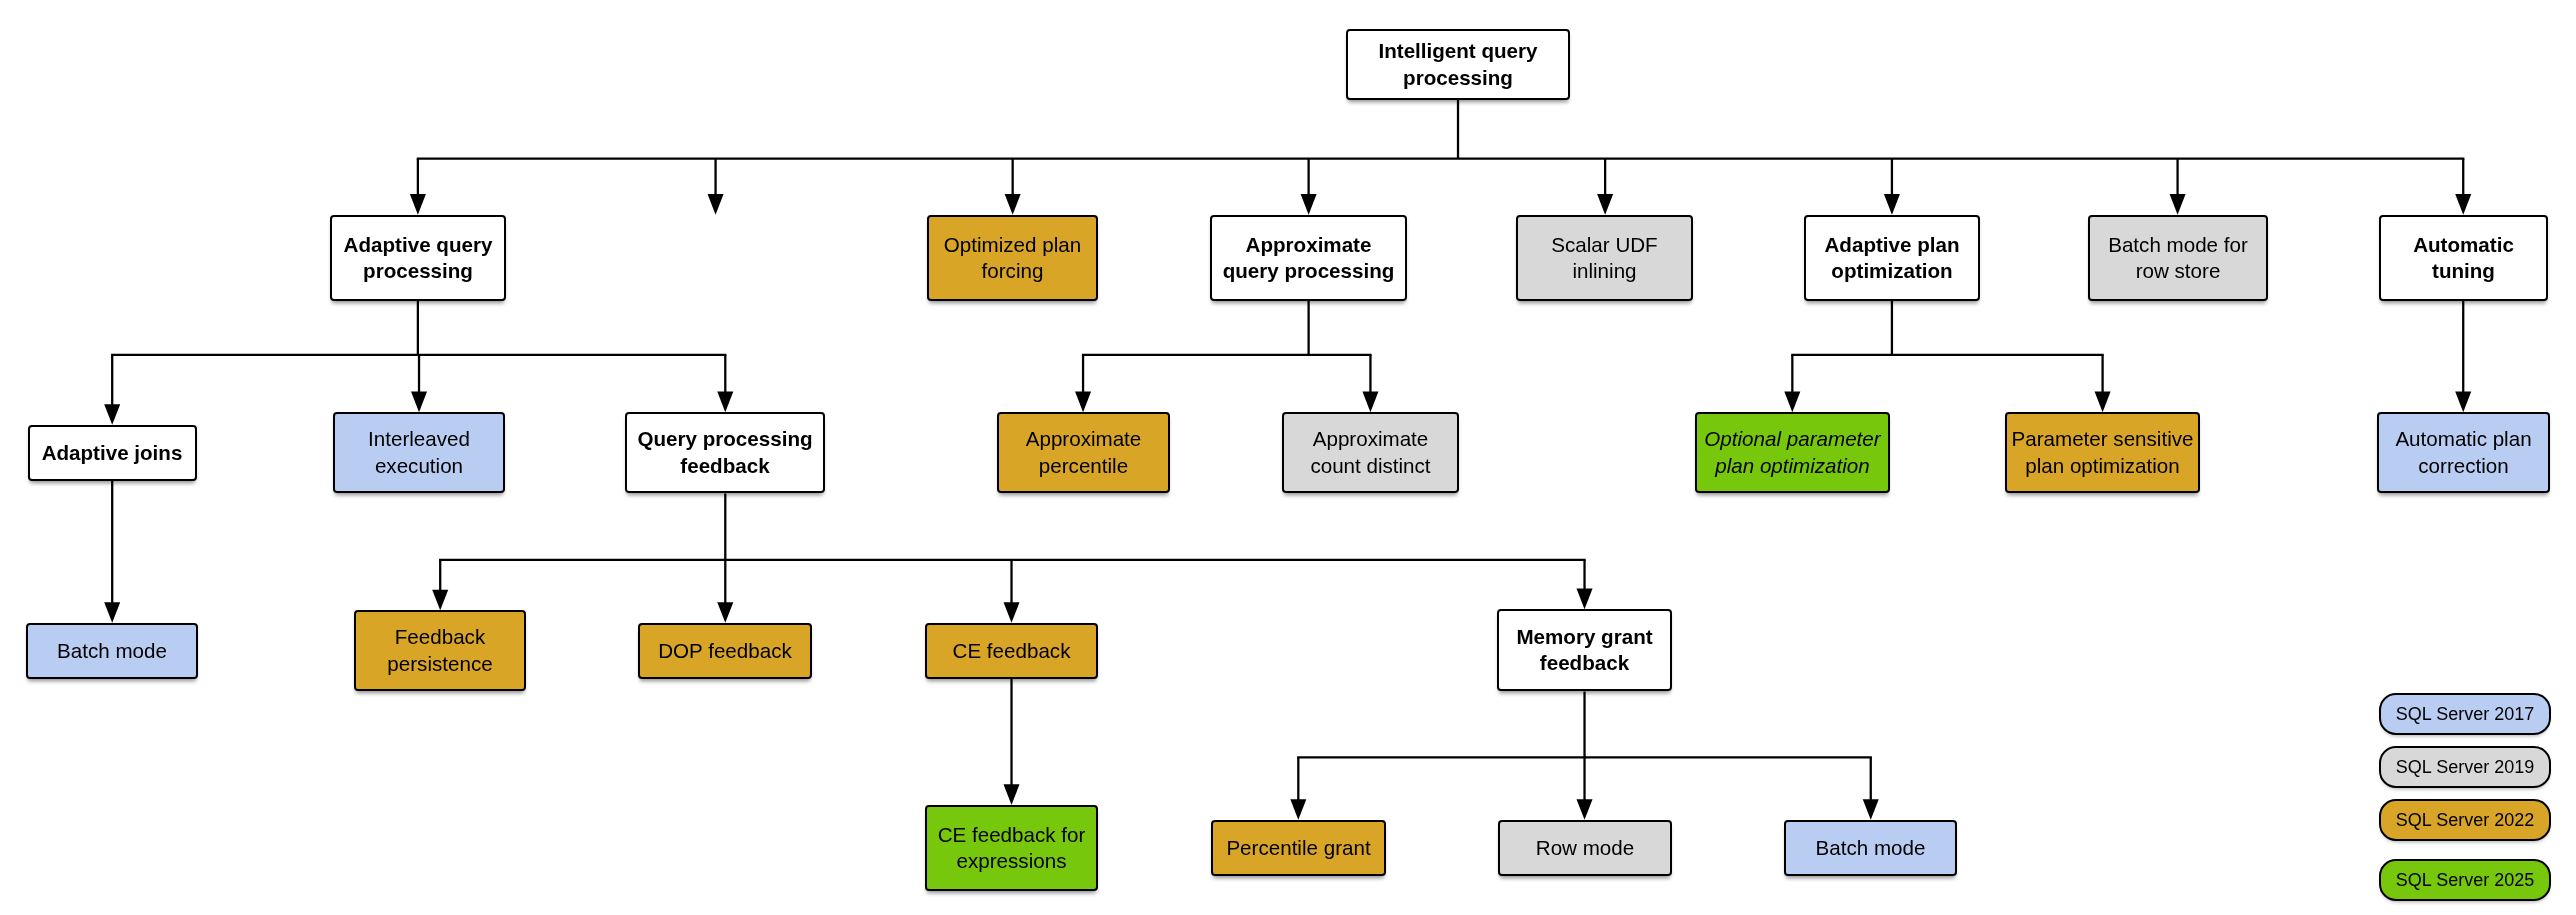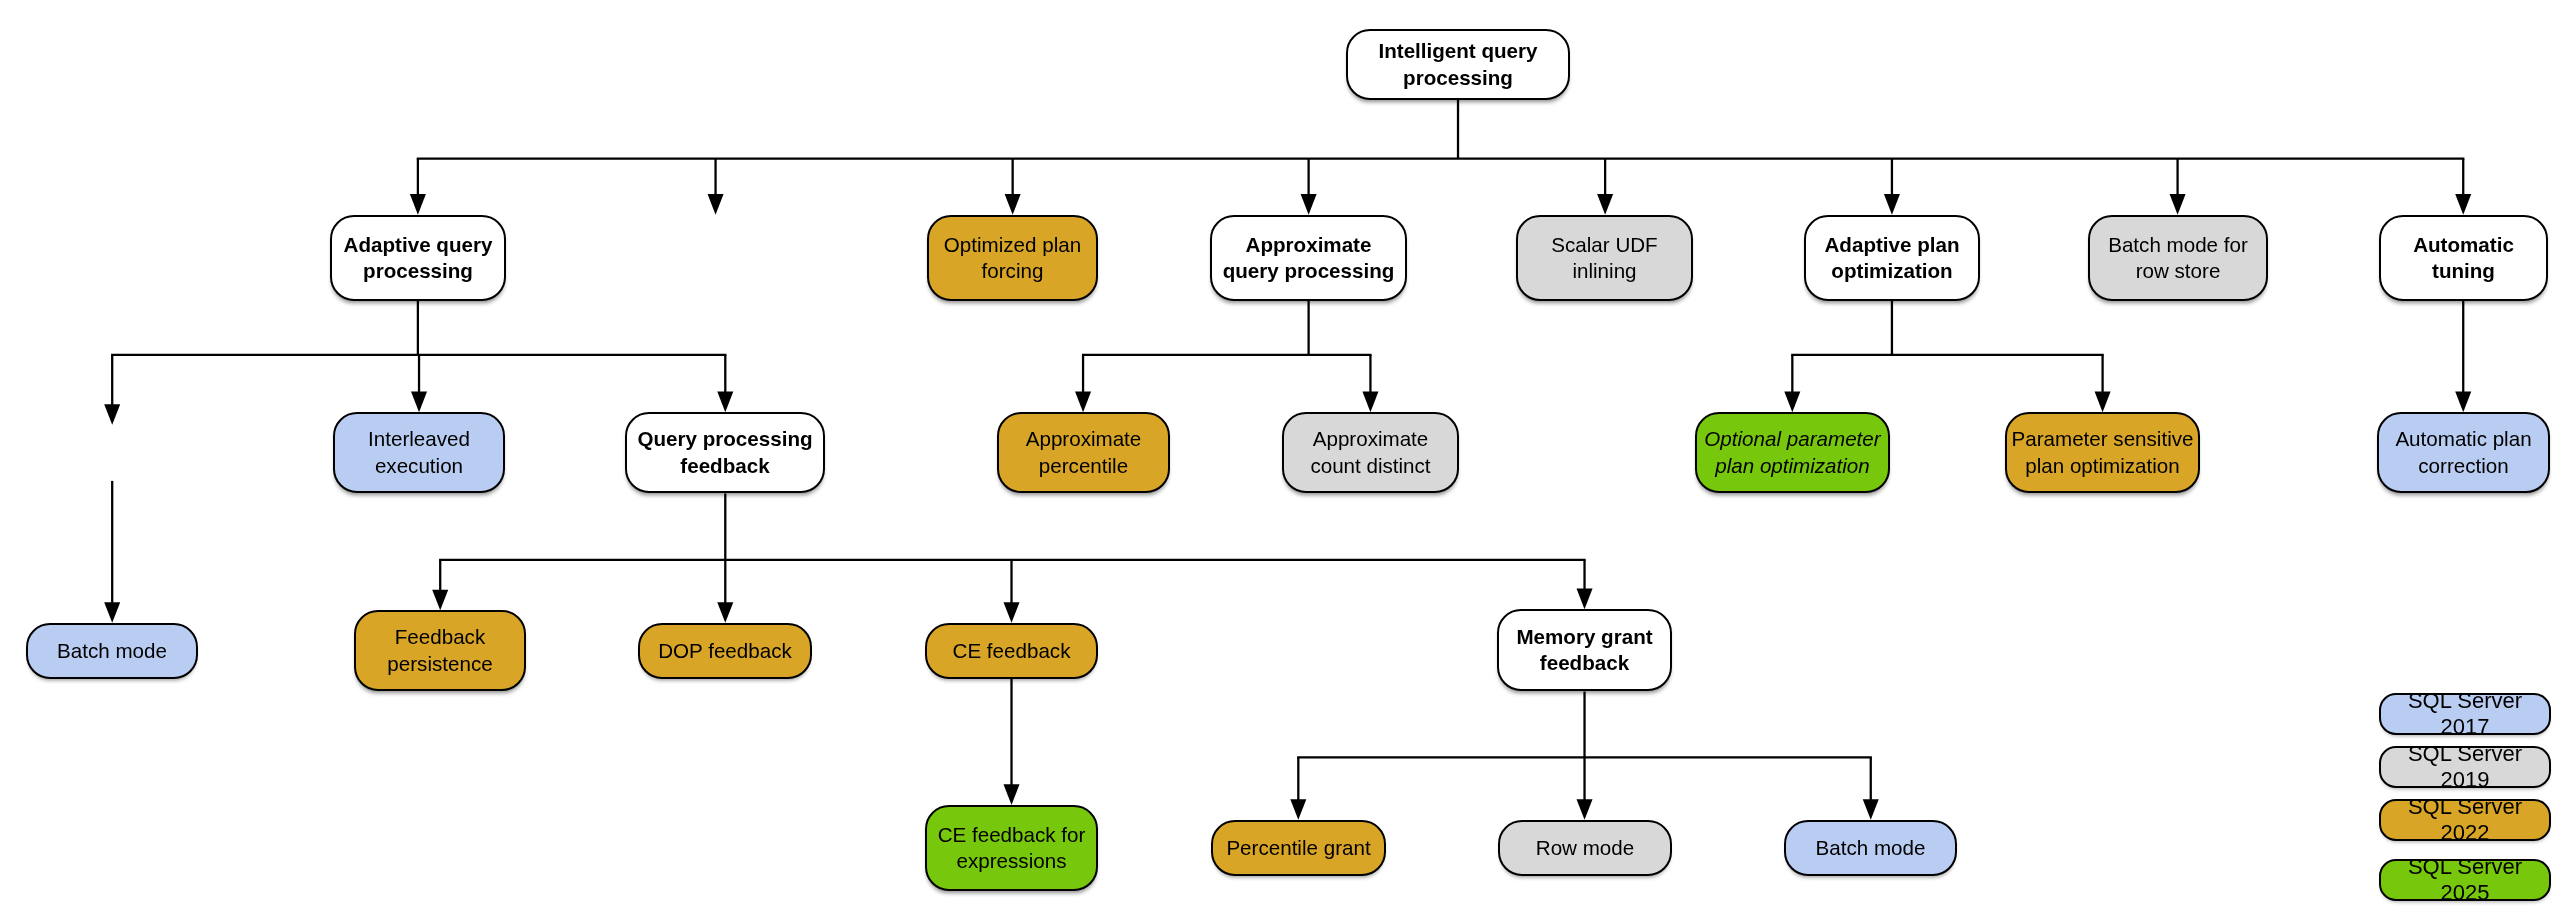--- a/index.html
+++ b/index.html
@@ -21,21 +21,21 @@
     position: absolute;
     left: 0;
     top: 0;
     width: 2576px;
     height: 916px;
   }
   .node {
     position: absolute;
     box-sizing: border-box;
     border: 2.3px solid #000000;
-    border-radius: 24px;
+    border-radius: 4px;
     background: #ffffff;
     color: #000000;
     display: flex;
     align-items: center;
     justify-content: center;
     text-align: center;
     white-space: pre-line;
     font-size: 20.6px;
     line-height: 1.28;
     box-shadow: 0 4px 4.6px -2.9px rgba(0,0,0,0.45);
@@ -51,21 +51,21 @@
     left: 2379px;
     width: 172px;
     height: 42px;
     box-sizing: border-box;
     border: 2.3px solid #000000;
     border-radius: 17px;
     display: flex;
     align-items: center;
     justify-content: center;
     text-align: center;
-    font-size: 22px;
+    font-size: 18px;
     color: #000000;
     box-shadow: 0 3.4px 4px -2.9px rgba(0,0,0,0.4);
   }
 </style>
 </head>
 <body>
 
 <div id="canvas">
   <svg id="wires" xmlns="http://www.w3.org/2000/svg" viewBox="0 0 4500 1600" width="2576" height="916">
       <line x1="2547" y1="174" x2="2547" y2="277" stroke="#000" stroke-width="4"></line>
@@ -140,20 +140,21 @@
     <div class="node bold" style="left: 1210px; top: 215px; width: 197px; height: 86px; background: rgb(255, 255, 255);">Approximate
 query processing</div>
     <div class="node" style="left: 1516px; top: 215px; width: 177px; height: 86px; background: rgb(216, 216, 216);">Scalar UDF
 inlining</div>
     <div class="node bold" style="left: 1804px; top: 215px; width: 176px; height: 86px; background: rgb(255, 255, 255);">Adaptive plan
 optimization</div>
     <div class="node" style="left: 2088px; top: 215px; width: 180px; height: 86px; background: rgb(216, 216, 216);">Batch mode for
 row store</div>
     <div class="node bold" style="left: 2379px; top: 215px; width: 169px; height: 86px; background: rgb(255, 255, 255);">Automatic
 tuning</div>
+    <div class="node bold" style="left: 27.5px; top: 425px; width: 169px; height: 56px; background: rgb(255, 255, 255);">Adaptive joins</div>
     <div class="node" style="left: 333px; top: 412px; width: 172px; height: 81px; background: rgb(185, 204, 242);">Interleaved
 execution</div>
     <div class="node bold" style="left: 625px; top: 412px; width: 200px; height: 81px; background: rgb(255, 255, 255);">Query processing
 feedback</div>
     <div class="node" style="left: 997px; top: 412px; width: 173px; height: 81px; background: rgb(217, 165, 39);">Approximate
 percentile</div>
     <div class="node" style="left: 1282px; top: 412px; width: 177px; height: 81px; background: rgb(216, 216, 216);">Approximate
 count distinct</div>
     <div class="node" style="left: 1695px; top: 412px; width: 195px; height: 81px; background: rgb(119, 200, 13); font-style: italic;">Optional parameter
 plan optimization</div>

